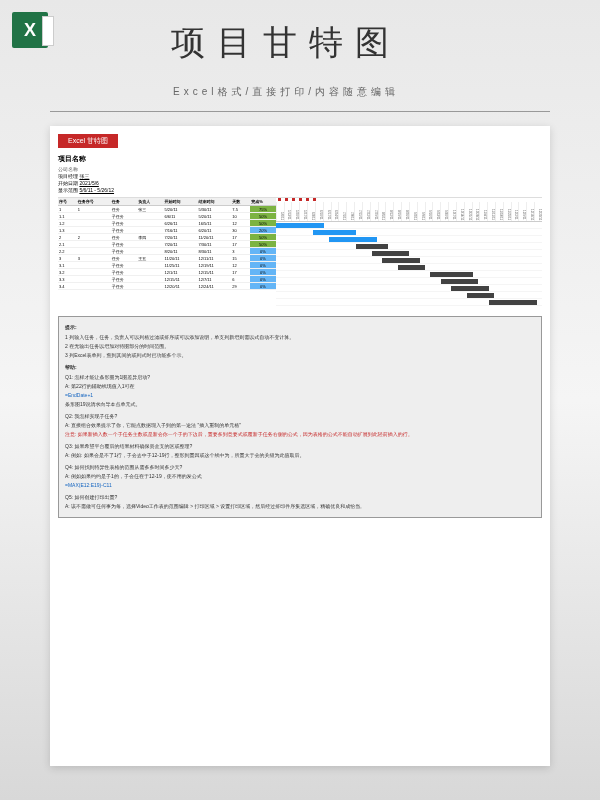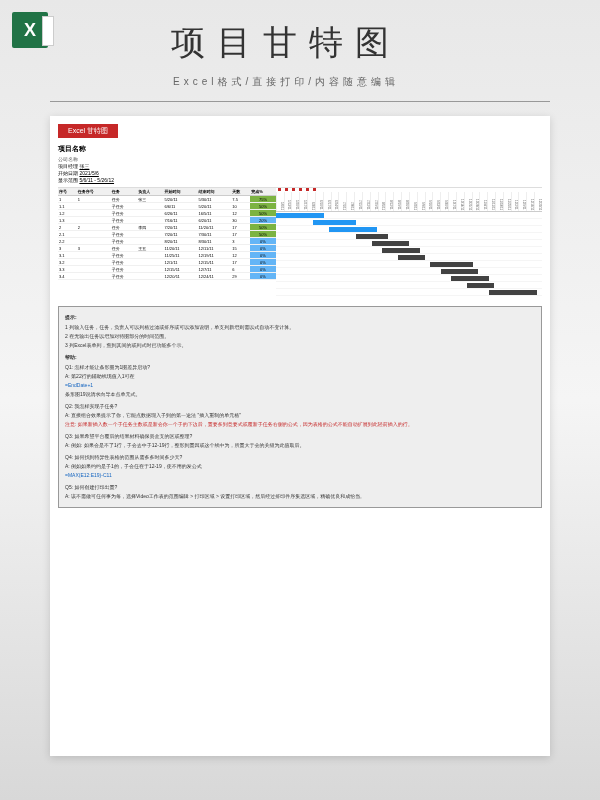--- a/index.html
+++ b/index.html
@@ -2,21 +2,21 @@
 <html><head>
 <meta charset="utf-8">
 <style>
 *{margin:0;padding:0;box-sizing:border-box}
 body{width:600px;height:800px;background:linear-gradient(180deg,#e8e8e8 0%,#f5f5f5 50%,#d8d8d8 100%);font-family:"Microsoft YaHei",Arial,sans-serif;position:relative;overflow:hidden}
 .excel-icon{position:absolute;top:12px;left:12px;width:36px;height:36px;background:#217346;border-radius:2px;display:flex;align-items:center;justify-content:center}
 .excel-icon .x{color:#fff;font-weight:bold;font-size:18px}
 .excel-icon::after{content:"";position:absolute;right:-6px;top:4px;width:10px;height:28px;background:#fff;border:1px solid #ccc}
 .title-block{text-align:center;padding:20px 28px 8px 0}
 .main-title{font-size:34px;letter-spacing:12px;color:#333;font-weight:300}
-.sub-title{font-size:10px;letter-spacing:4px;color:#666;margin-top:9px}
+.sub-title{font-size:10px;letter-spacing:4px;color:#666;margin-top:19px}
 .divider{height:1px;background:#999;margin:4px 50px 0 50px}
 .doc{background:#fff;margin:14px 50px 0 50px;padding:8px;box-shadow:0 2px 8px rgba(0,0,0,0.15);font-size:5px;min-height:640px}
 .banner{background:#c62828;color:#fff;display:inline-block;padding:2px 10px;font-size:7px;margin-bottom:4px}
 .proj-header{font-size:7px;font-weight:bold;margin:2px 0}
 .proj-sub{font-size:5px;color:#555}
 .info-row{font-size:5px;margin:1px 0}
 .info-row .val{text-decoration:underline}
 .gantt-area{display:flex;margin-top:4px;border-top:1px solid #ddd}
 .task-table{flex:0 0 45%;font-size:4px}
 .task-table table{width:100%;border-collapse:collapse}

